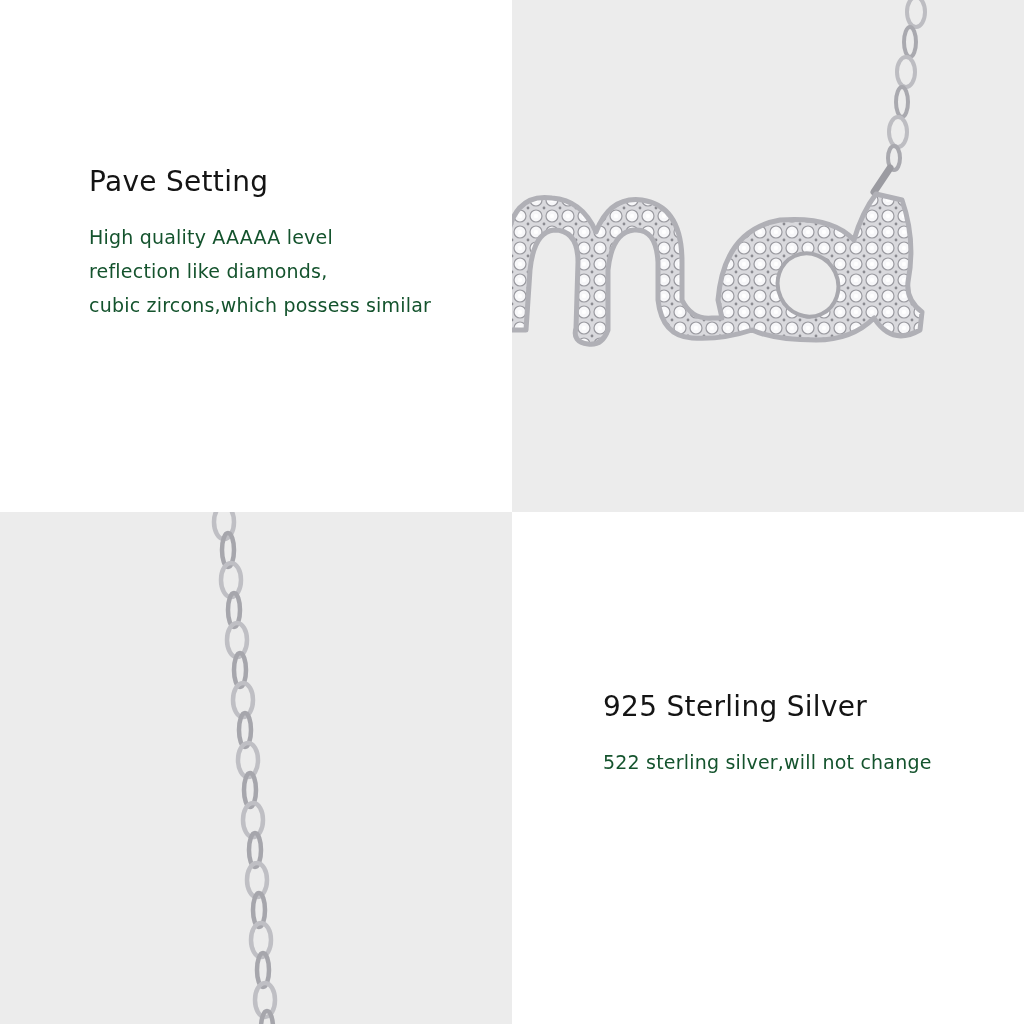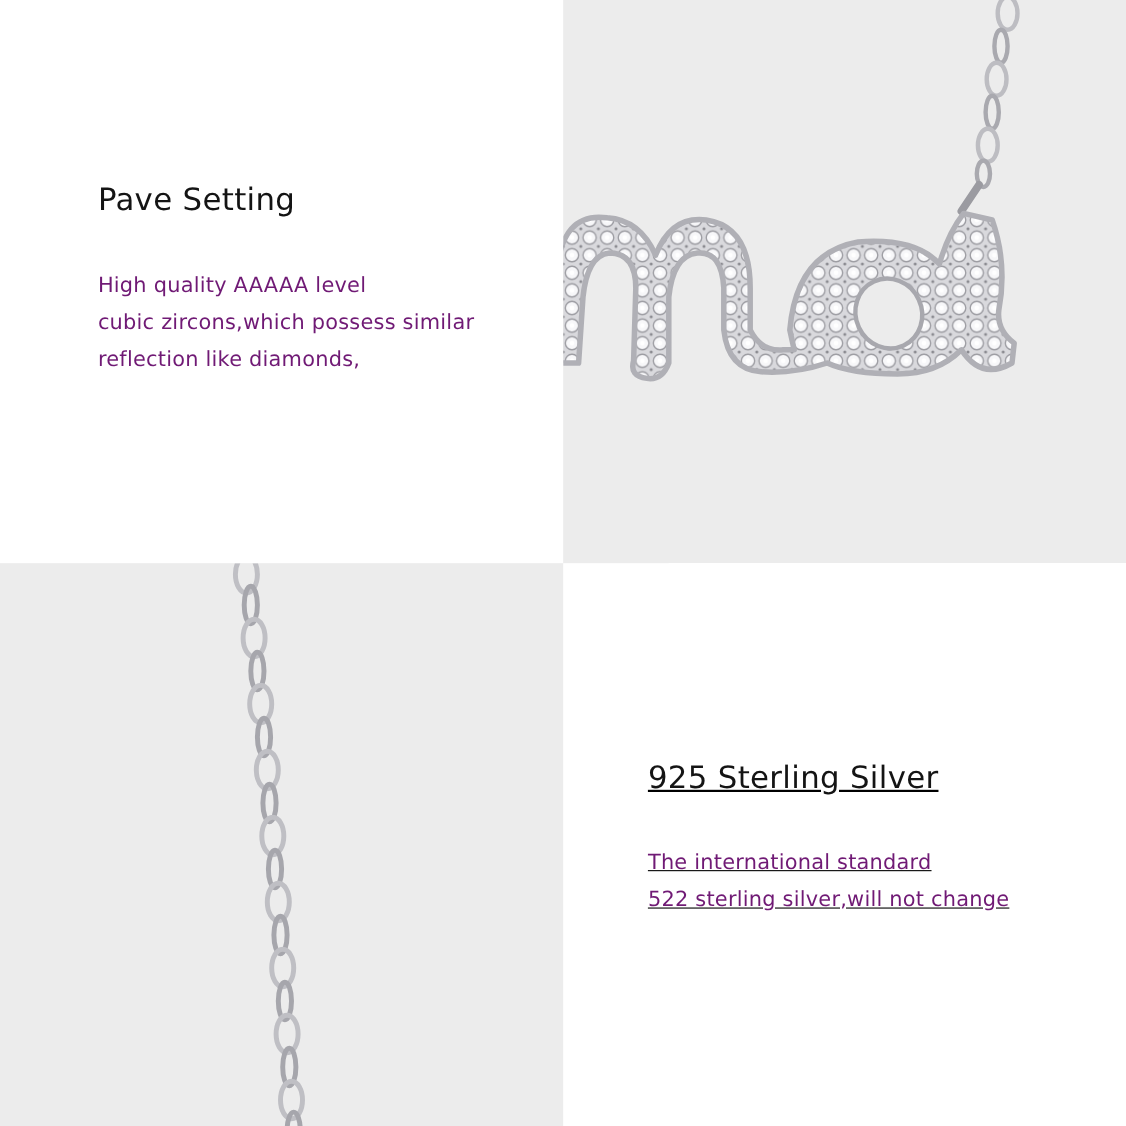--- a/index.html
+++ b/index.html
@@ -6,37 +6,37 @@
     body { width: 1024px; height: 1024px; overflow: hidden; background: #ffffff; font-family: "DejaVu Sans", "Liberation Sans", sans-serif; }
     .grid { position: relative; width: 1024px; height: 1024px; }
     .quad { position: absolute; width: 608px; height: 512px; overflow: hidden; }
     .q-tl { left: 0; top: 0; background: #ffffff; }
     .q-tr { left: 512px; top: 0; background: #ececec; }
     .q-bl { left: 0; top: 512px; background: #ececec; }
     .q-br { left: 512px; top: 512px; background: #ffffff; }
 
     .feature { position: absolute; }
     .feature h2 { margin: 0; font-weight: 400; color: #141414; font-size: 28px; letter-spacing: 0.3px; line-height: 1; }
-    .feature .body { margin-top: 46px; color: #701a75; font-size: 19px; line-height: 34px; letter-spacing: 0.2px; }
+    .feature .body { margin-top: 24px; color: #14532d; font-size: 19px; line-height: 34px; letter-spacing: 0.2px; }
     .feature .body span { display: block; white-space: nowrap; }
 
     svg { position: absolute; left: 0; top: 0; }
   </style>
 </head>
 <body>
 
 <div class="grid">
 
   <div class="quad q-tl">
     <div class="feature" style="left:89px; top:168px;">
       <h2>Pave Setting</h2>
       <div class="body">
         <span>High quality AAAAA level</span>
+        <span>reflection like diamonds,</span>
         <span>cubic zircons,which possess similar</span>
-        <span>reflection like diamonds,</span>
       </div>
     </div>
   </div>
 
   <div class="quad q-tr">
     <svg width="512" height="512" viewBox="0 0 512 512">
       <defs>
         <linearGradient id="silverG" x1="0" y1="0" x2="0" y2="1">
           <stop offset="0" stop-color="#f4f4f6"></stop>
           <stop offset="0.5" stop-color="#c8c8cc"></stop>
@@ -94,22 +94,21 @@
         <ellipse cx="259" cy="398" rx="6" ry="17" stroke="#a6a6ac"></ellipse>
         <ellipse cx="261" cy="428" rx="10" ry="17" stroke="#bfbfc4"></ellipse>
         <ellipse cx="263" cy="458" rx="6" ry="17" stroke="#a6a6ac"></ellipse>
         <ellipse cx="265" cy="488" rx="10" ry="17" stroke="#bfbfc4"></ellipse>
         <ellipse cx="267" cy="516" rx="6" ry="17" stroke="#a6a6ac"></ellipse>
       </g>
     </svg>
   </div>
 
   <div class="quad q-br">
-    <div class="feature" style="left:77px; top:181px;text-decoration:underline;">
+    <div class="feature" style="left:91px; top:181px;">
       <h2>925 Sterling Silver</h2>
       <div class="body">
-        <span>The international standard</span>
         <span>522 sterling silver,will not change</span>
       </div>
     </div>
   </div>
 
 </div>
 
 </body></html>

